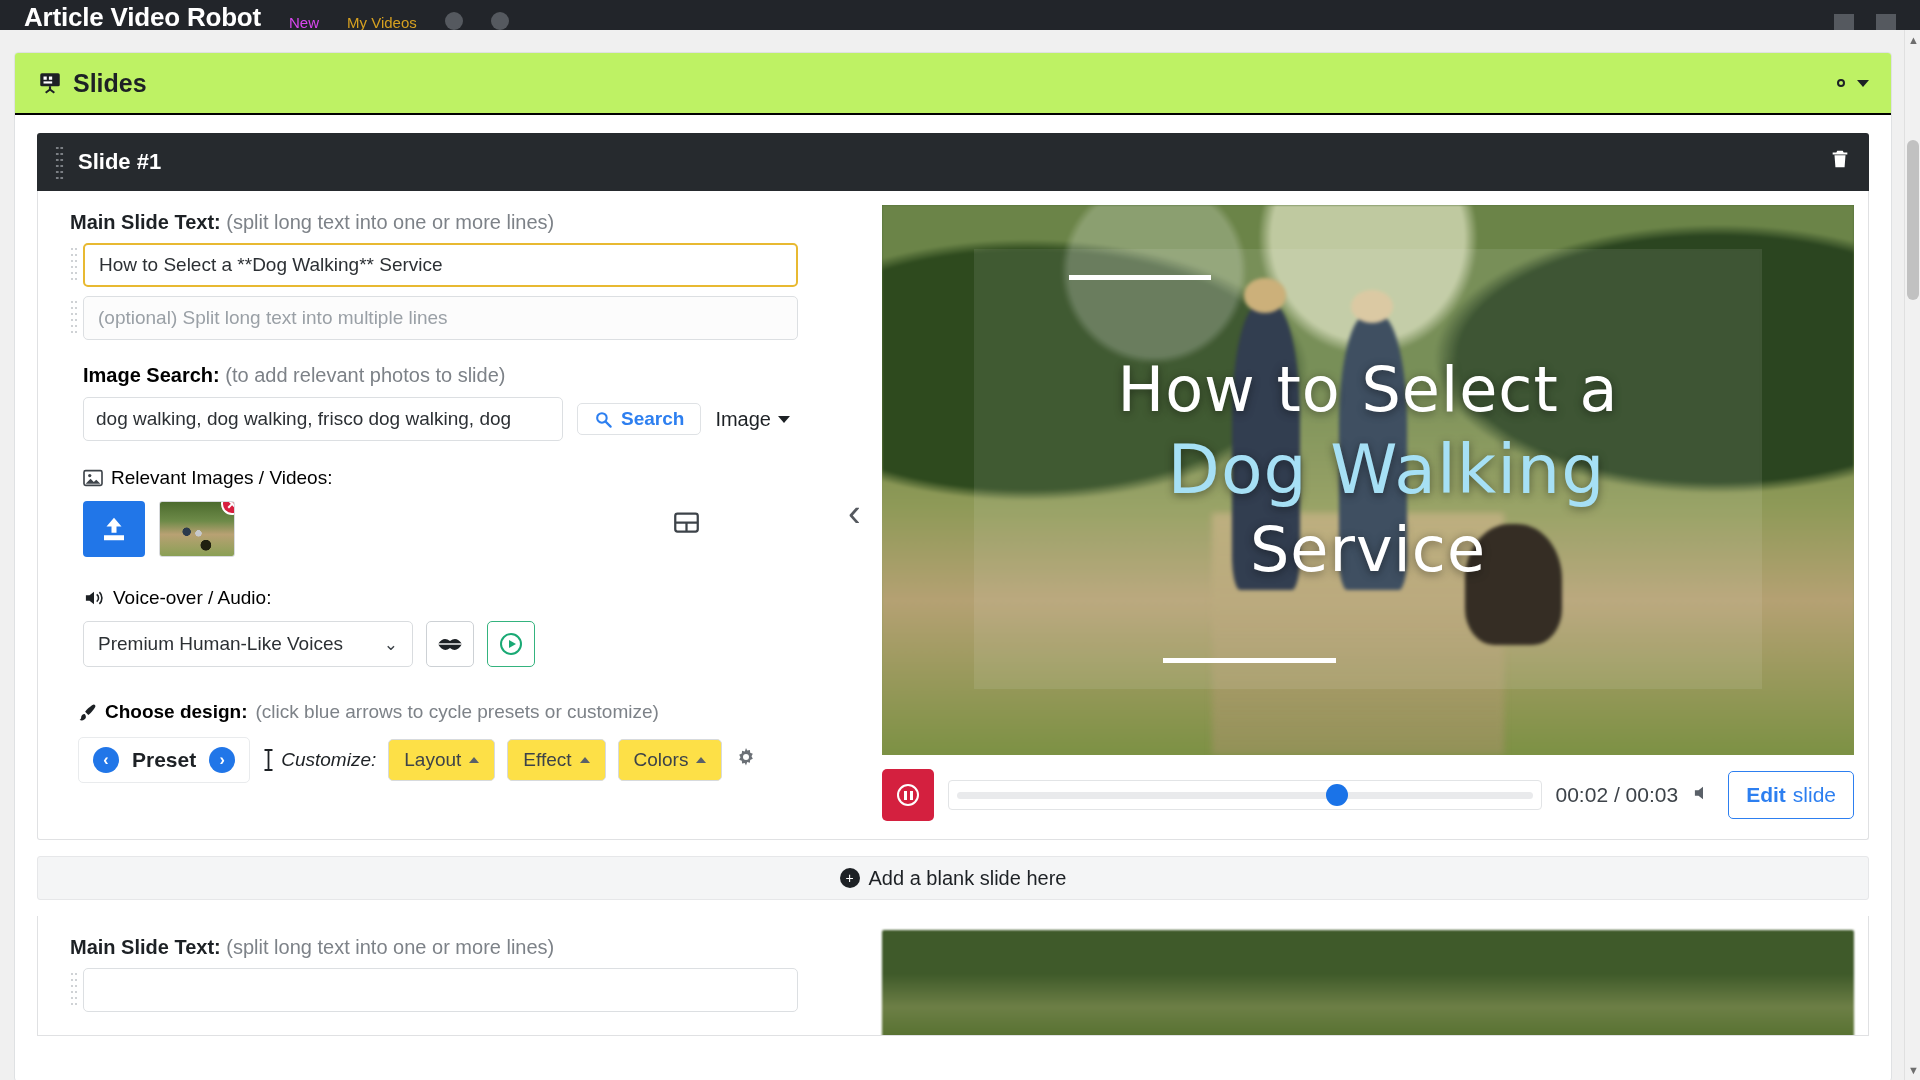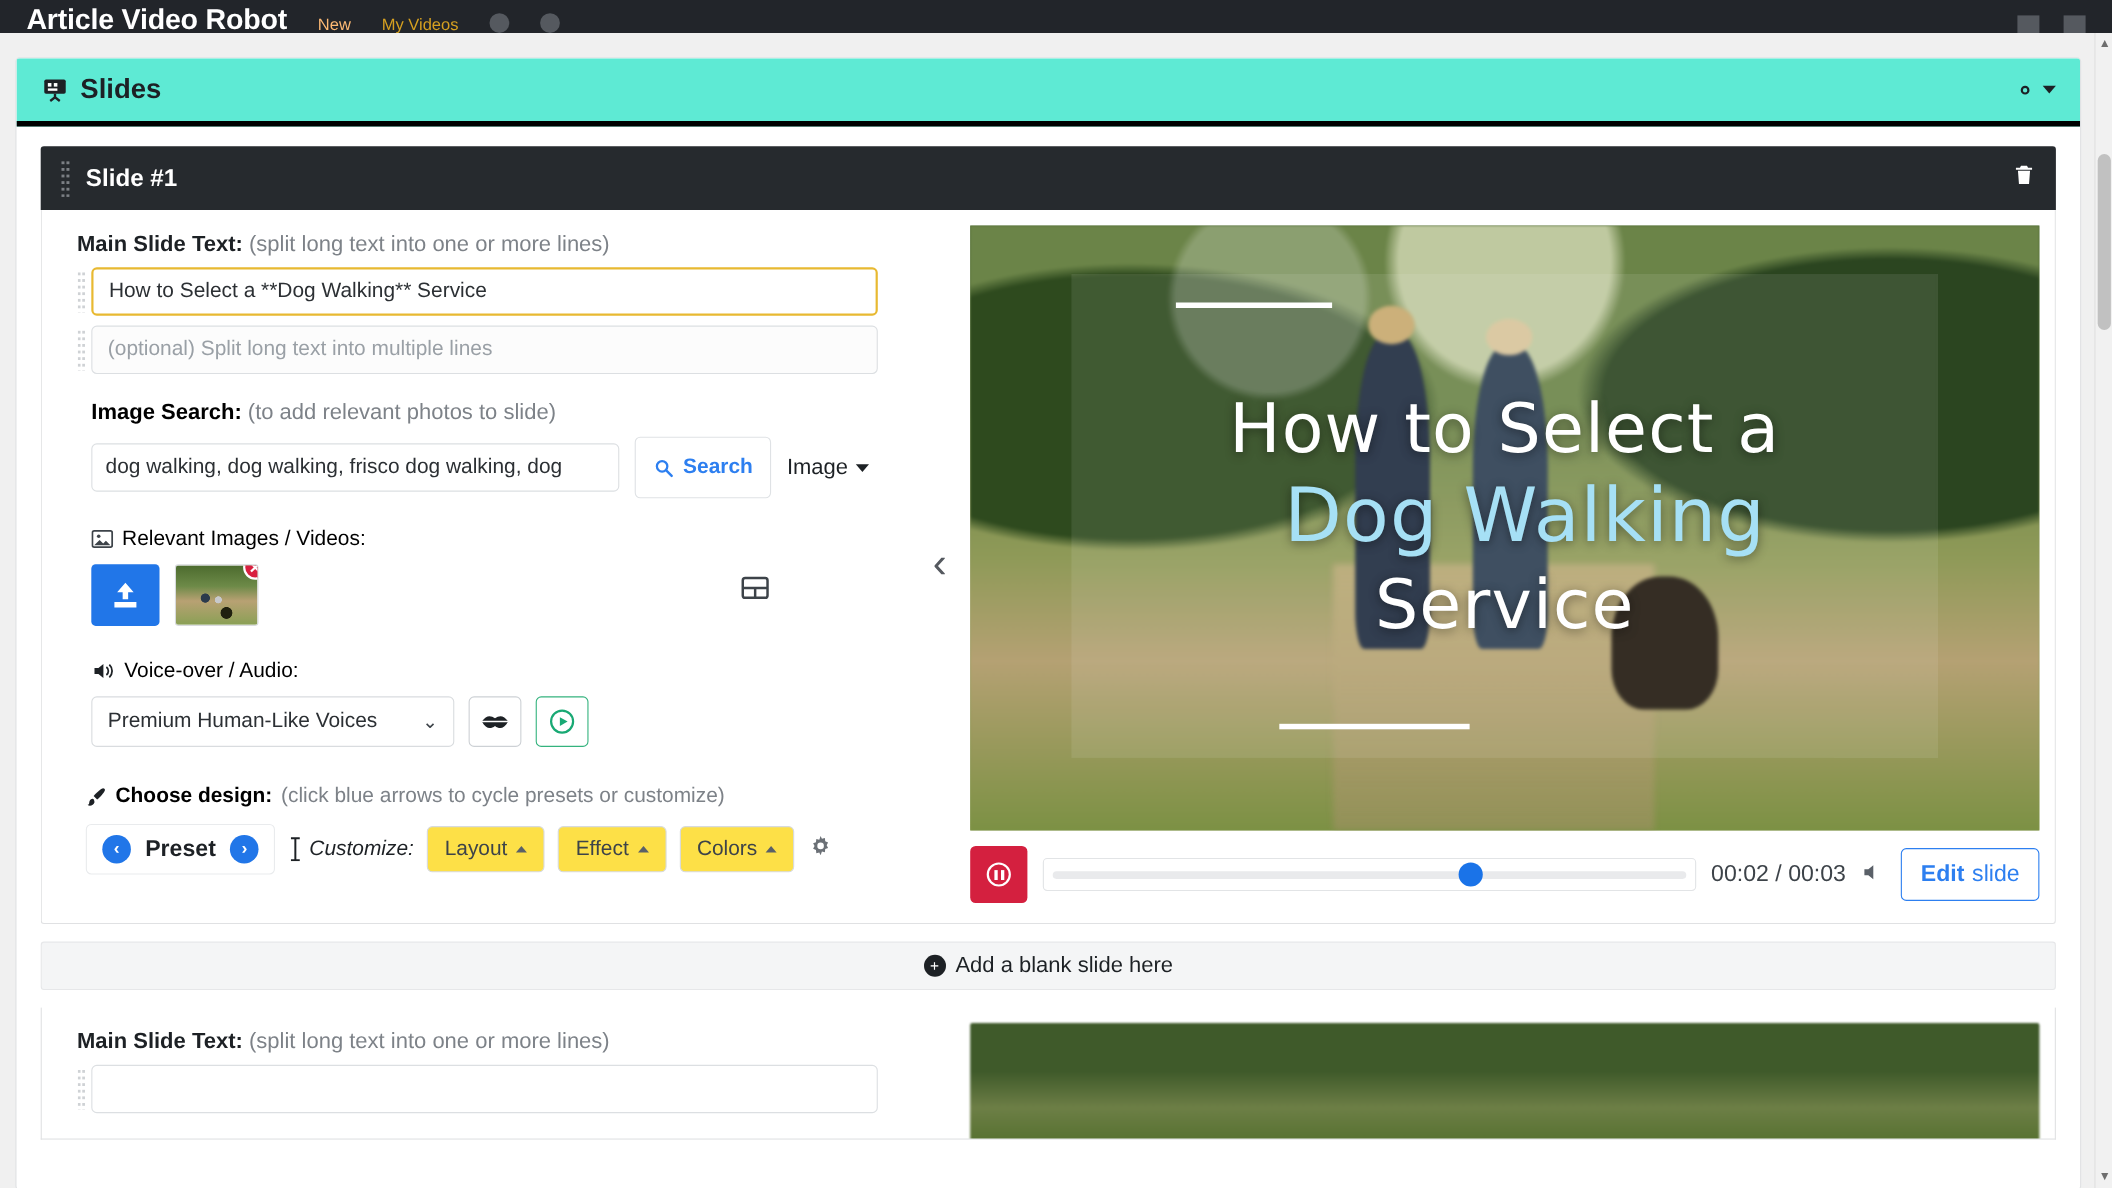--- a/index.html
+++ b/index.html
@@ -13,39 +13,39 @@
   }
 
   
   .navbar {
     position:absolute; top:0; left:0; width:1920px; height:30px;
     background:#22252a; color:#fff;
     display:flex; align-items:flex-end; padding:0 24px; gap:28px;
     overflow:hidden;
   }
   .brand { font-size:26px; font-weight:bold; color:#fff; letter-spacing:-0.2px; line-height:1; margin-top:-14px;}
-  .nav-link { font-size:15px; color:#fdba74; line-height:1; margin-top:-14px;}
+  .nav-link { font-size:15px; color:#d946ef; line-height:1; margin-top:-14px;}
   .nav-link.gold { color:#d6a020; }
   .nav-ico { width:18px; height:18px; border-radius:50%; background:#55595f; margin-top:-14px; display:inline-block;}
   .nav-right { margin-left:auto; display:flex; gap:22px; align-items:center; }
   .nav-sq { width:20px;height:16px;background:#55595f; margin-top:-14px;}
 
   
   .page {
     position:absolute; top:30px; left:0; width:1920px; height:1050px;
     background:#f0f0f0;
   }
 
   .card {
     position:absolute; left:14px; top:22px; width:1878px; height:1030px;
     background:#fff; border:1px solid #dfe1e3; border-radius:4px;
     overflow:hidden;
   }
   .card-header {
-    height:62px; background:#5eead4; border-bottom:5px solid #000000;
+    height:62px; background:#bef264; border-bottom:2px solid #000000;
     display:flex; align-items:center; padding:0 22px;
   }
   .card-header .title {
     font-size:25px; font-weight:bold; color:#1d2125; display:flex; align-items:center; gap:10px;
   }
   .gear-menu { margin-left:auto; display:flex; align-items:center; gap:4px; color:#1d2125; font-size:22px;}
   .caret-down { width:0;height:0;border-left:6px solid transparent;border-right:6px solid transparent;border-top:7px solid #1d2125;}
 
   
   .slide-wrap { padding:18px 22px 0 22px; }
@@ -90,21 +90,21 @@
 
   .sub-label { font-size:20px; margin:24px 0 10px 13px; }
 
   .searchrow { display:flex; align-items:center; gap:14px; margin-left:13px; }
   .search-input {
     width:480px; height:44px; border:1px solid #dcdfe2; border-radius:5px;
     background:#fff; display:flex; align-items:center; padding:0 12px;
     font-size:19px; color:#2c3034; white-space:nowrap; overflow:hidden;
   }
   .search-btn {
-    height:56px; border:1px solid #dfe2e5; border-radius:5px; background:#fff;
+    height:32px; border:1px solid #dfe2e5; border-radius:5px; background:#fff;
     display:flex; align-items:center; gap:8px; padding:0 16px;
     color:#2d7ff0; font-size:19px; font-weight:bold;
   }
   .image-dd { display:flex; align-items:center; gap:7px; font-size:20px; color:#1d2125; }
 
   .rel-label { font-size:19px; margin:26px 0 12px 13px; display:flex; align-items:center; gap:8px;}
   .thumbs { display:flex; align-items:flex-start; gap:14px; margin-left:13px; position:relative;}
   .upload-btn {
     width:62px; height:56px; background:#2176e8; border-radius:4px;
     display:flex; align-items:center; justify-content:center;

